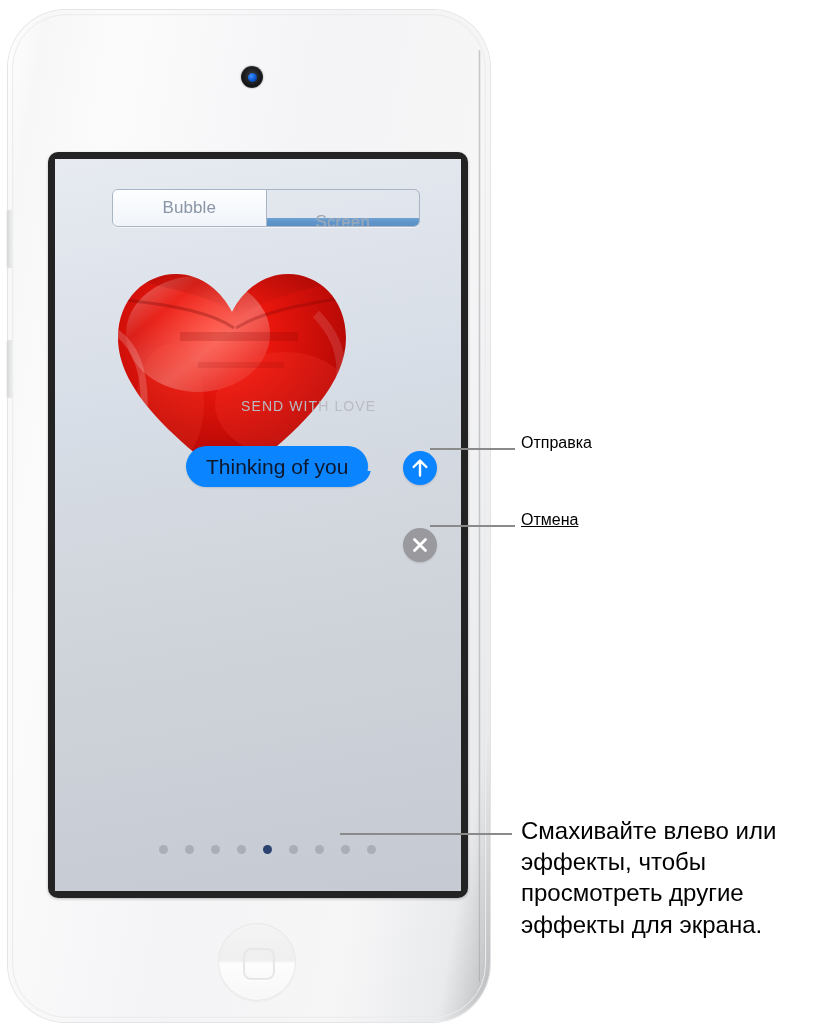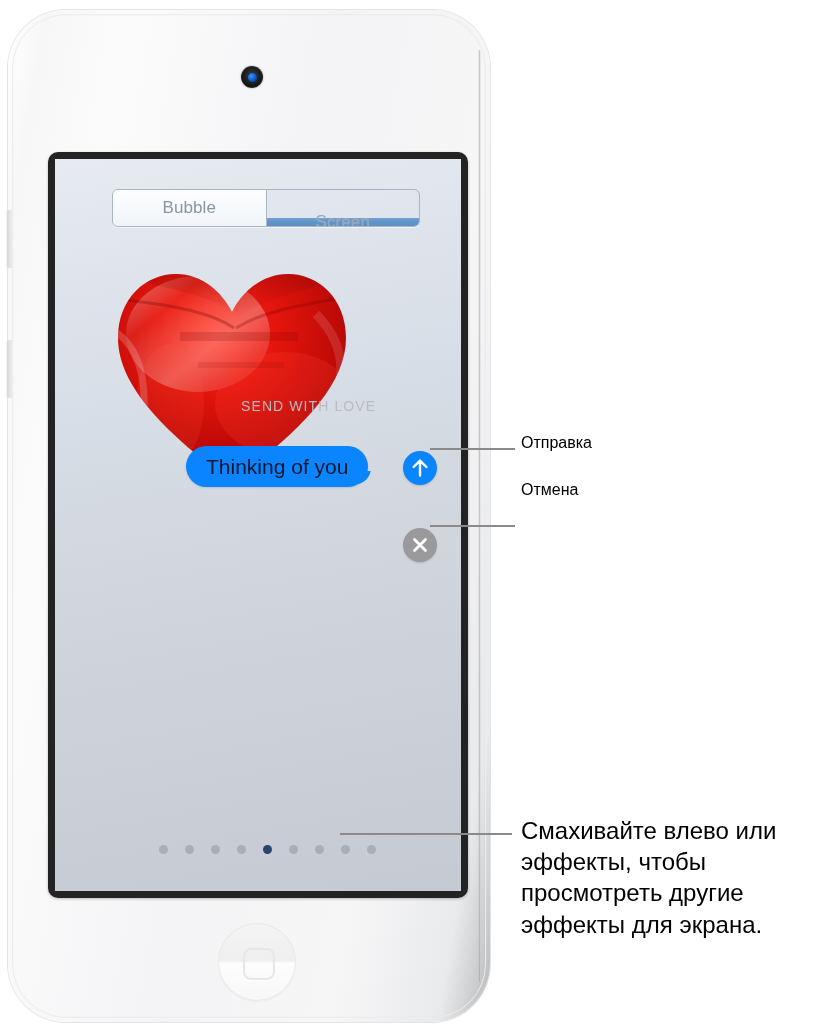--- a/index.html
+++ b/index.html
@@ -273,21 +273,21 @@
   .callout-label {
     position: absolute;
     font-size: 16px;
     color: #000000;
     line-height: 1.28;
     white-space: nowrap;
   }
   #callout-send-line   { left: 430px; top: 448px; width: 85px; }
   #callout-send-label  { left: 521px; top: 433px; }
   #callout-cancel-line { left: 430px; top: 525px; width: 85px; }
-  #callout-cancel-label{ left: 521px; top: 480px; }
+  #callout-cancel-label{ left: 521px; top: 510px; text-decoration: underline; }
 
   #callout-swipe-line  { left: 340px; top: 833px; width: 172px; }
   #callout-swipe-label {
     left: 521px;
     top: 815px;
     width: 286px;
     white-space: normal;
     font-size: 24px;
     line-height: 1.3;
   }

